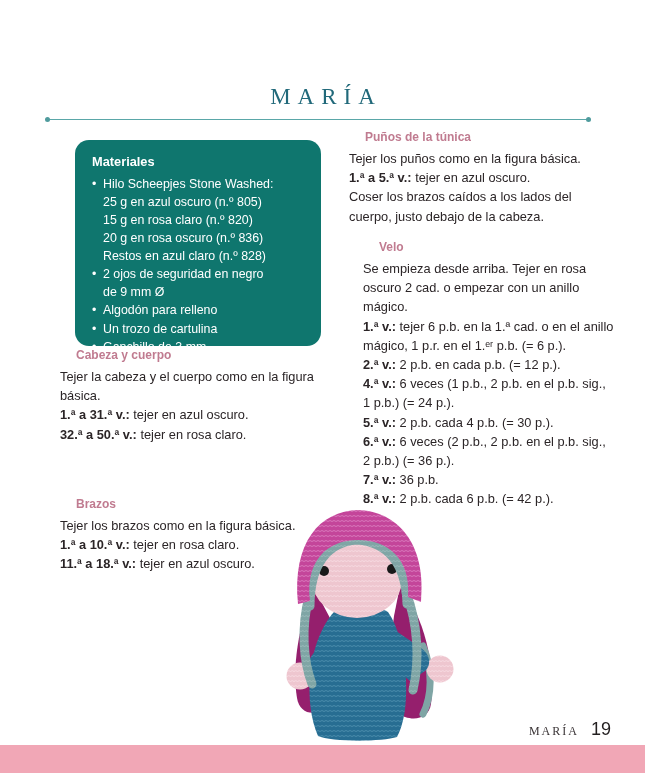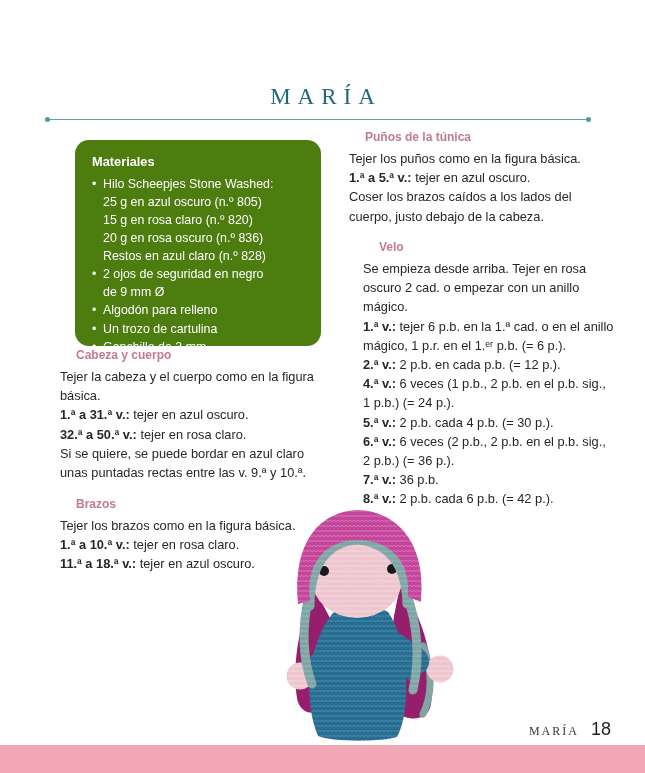--- a/index.html
+++ b/index.html
@@ -13,21 +13,21 @@
     font-family:"Liberation Serif",serif;font-size:23px;letter-spacing:7px;text-indent:7px;
     color:#21697a;font-weight:400;
   }
   .rule{position:absolute;top:119px;left:48px;width:540px;height:1px;background:#5aa7a8;}
   .rule-dot{position:absolute;top:117px;width:5px;height:5px;border-radius:50%;background:#4f9b9d;}
   .rule-dot.left{left:45px;}
   .rule-dot.right{left:586px;}
   
   .materials{
     position:absolute;left:75px;top:140px;width:246px;height:206px;box-sizing:border-box;
-    background:#4d7c0f;border-radius:14px;padding:13px 12px 0 17px;
+    background:#0f766e;border-radius:14px;padding:13px 12px 0 17px;
     color:#ffffff;font-size:12.4px;line-height:1.46;
   }
   .materials-heading{font-weight:bold;font-size:12.8px;margin:0 0 3px 0;}
   .mline{padding-left:11px;}
   .mbullet{display:inline-block;width:11px;margin-left:-11px;}
   
   .block{position:absolute;}
   #block-cabeza{left:60px;top:348px;width:268px;}
   #block-brazos{left:60px;top:497px;width:268px;}
   #block-punos{left:349px;top:130px;width:252px;}
@@ -66,21 +66,20 @@
     <div class="mline"><span class="mbullet">•</span><span>Un trozo de cartulina</span></div>
     <div class="mline"><span class="mbullet">•</span><span>Ganchillo de 3 mm</span></div>
     <div class="mline"><span class="mbullet">•</span><span>Aguja de tapicería</span></div>
   </div>
 
   <div class="block" id="block-cabeza">
     <h3 class="section-heading">Cabeza y cuerpo</h3>
     <p class="para"><span class="b"></span><span>Tejer la cabeza y el cuerpo como en la figura básica.</span></p>
     <p class="para"><span class="b">1.ª a 31.ª v.:</span><span> tejer en azul oscuro.</span></p>
     <p class="para"><span class="b">32.ª a 50.ª v.:</span><span> tejer en rosa claro.</span></p>
-    <p class="para"><span class="b"></span><span>Si se quiere, se puede bordar en azul claro unas puntadas rectas entre las v. 9.ª y 10.ª.</span></p>
   </div>
 
   <div class="block" id="block-brazos">
     <h3 class="section-heading">Brazos</h3>
     <p class="para"><span class="b"></span><span>Tejer los brazos como en la figura básica.</span></p>
     <p class="para"><span class="b">1.ª a 10.ª v.:</span><span> tejer en rosa claro.</span></p>
     <p class="para"><span class="b">11.ª a 18.ª v.:</span><span> tejer en azul oscuro.</span></p>
   </div>
 
   <div class="block" id="block-punos">
@@ -141,17 +140,17 @@
     <circle cx="44" cy="73" r="5" fill="#191919"></circle>
     <circle cx="112" cy="71" r="5" fill="#191919"></circle>
 
     <path d="M 30,108 C 30,66 48,44 77,42 C 108,44 126,66 127,106" stroke="url(#pat-band)" stroke-width="9" fill="none" stroke-linecap="round"></path>
 
     <path d="M 18,106 C 12,44 40,13 78,12 C 116,13 147,44 141,104 L 128,99 C 131,61 108,42 78,42 C 48,42 25,62 30,103 Z" fill="url(#pat-veil)"></path>
   </svg>
 
   <div class="footer">
     <span class="footer-chapter">MARÍA</span>
-    <span class="footer-page">18</span>
+    <span class="footer-page">19</span>
   </div>
   <div class="bottom-bar"></div>
 
 </div>
 
 </body></html>

